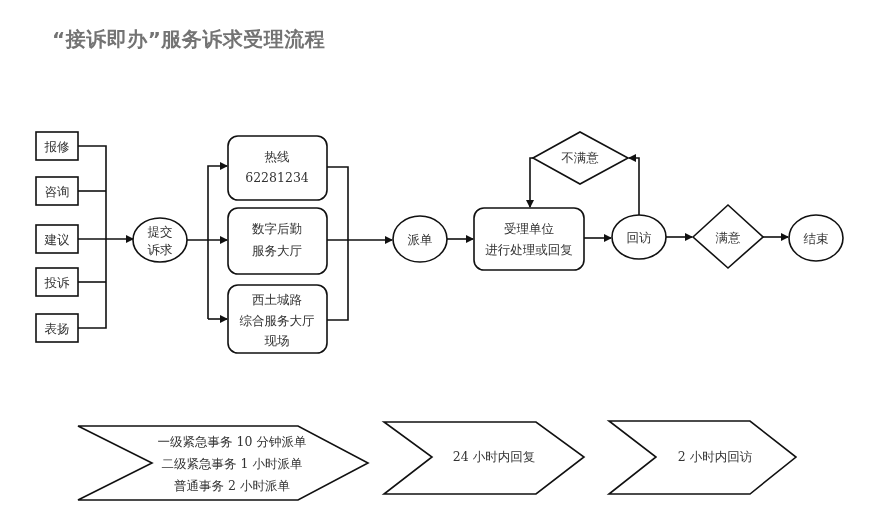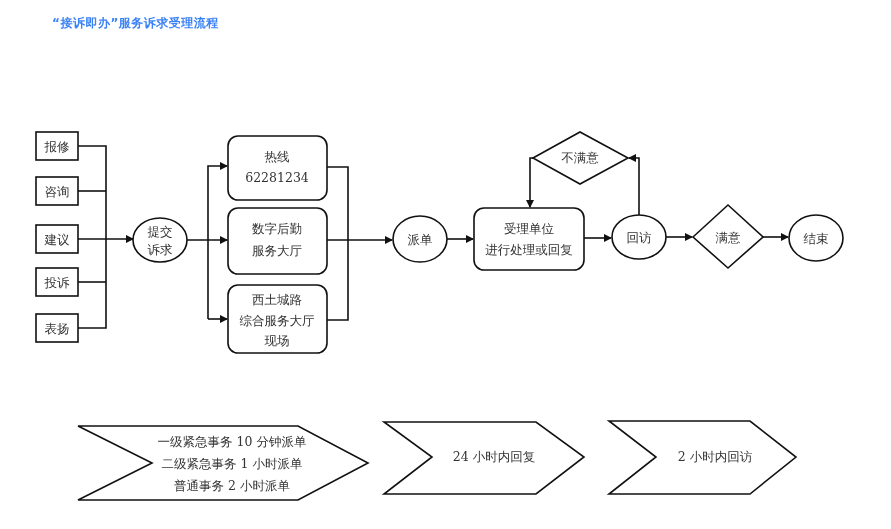--- a/index.html
+++ b/index.html
@@ -1,19 +1,19 @@
 <!DOCTYPE html>
 <html><head>
 <meta charset="utf-8">
 <style>
   html, body { margin: 0; padding: 0; background: #ffffff; }
   body { width: 891px; height: 529px; position: relative; overflow: hidden;
          font-family: "DejaVu Serif", "Liberation Serif", serif; color: #111; }
-  #title { position: absolute; left: 52px; top: 15px; font-size: 12px; font-weight: bold;
-           font-family: "DejaVu Sans", "Liberation Sans", sans-serif; letter-spacing: 0.5px; color: #3b82f6; }
+  #title { position: absolute; left: 52px; top: 26px; font-size: 20px; font-weight: bold;
+           font-family: "DejaVu Sans", "Liberation Sans", sans-serif; letter-spacing: 0.5px; color: #737373; }
   svg#diagram { position: absolute; left: 0; top: 0; }
   .shape { fill: #fff; stroke: #111; stroke-width: 1.6; }
   .line { fill: none; stroke: #111; stroke-width: 1.6; }
   .lbl { font-family: "DejaVu Serif", "Liberation Serif", serif; font-size: 12.5px; fill: #333; text-anchor: middle; }
 </style>
 </head>
 <body>
 
 <div id="title">“接诉即办”服务诉求受理流程</div>
 

